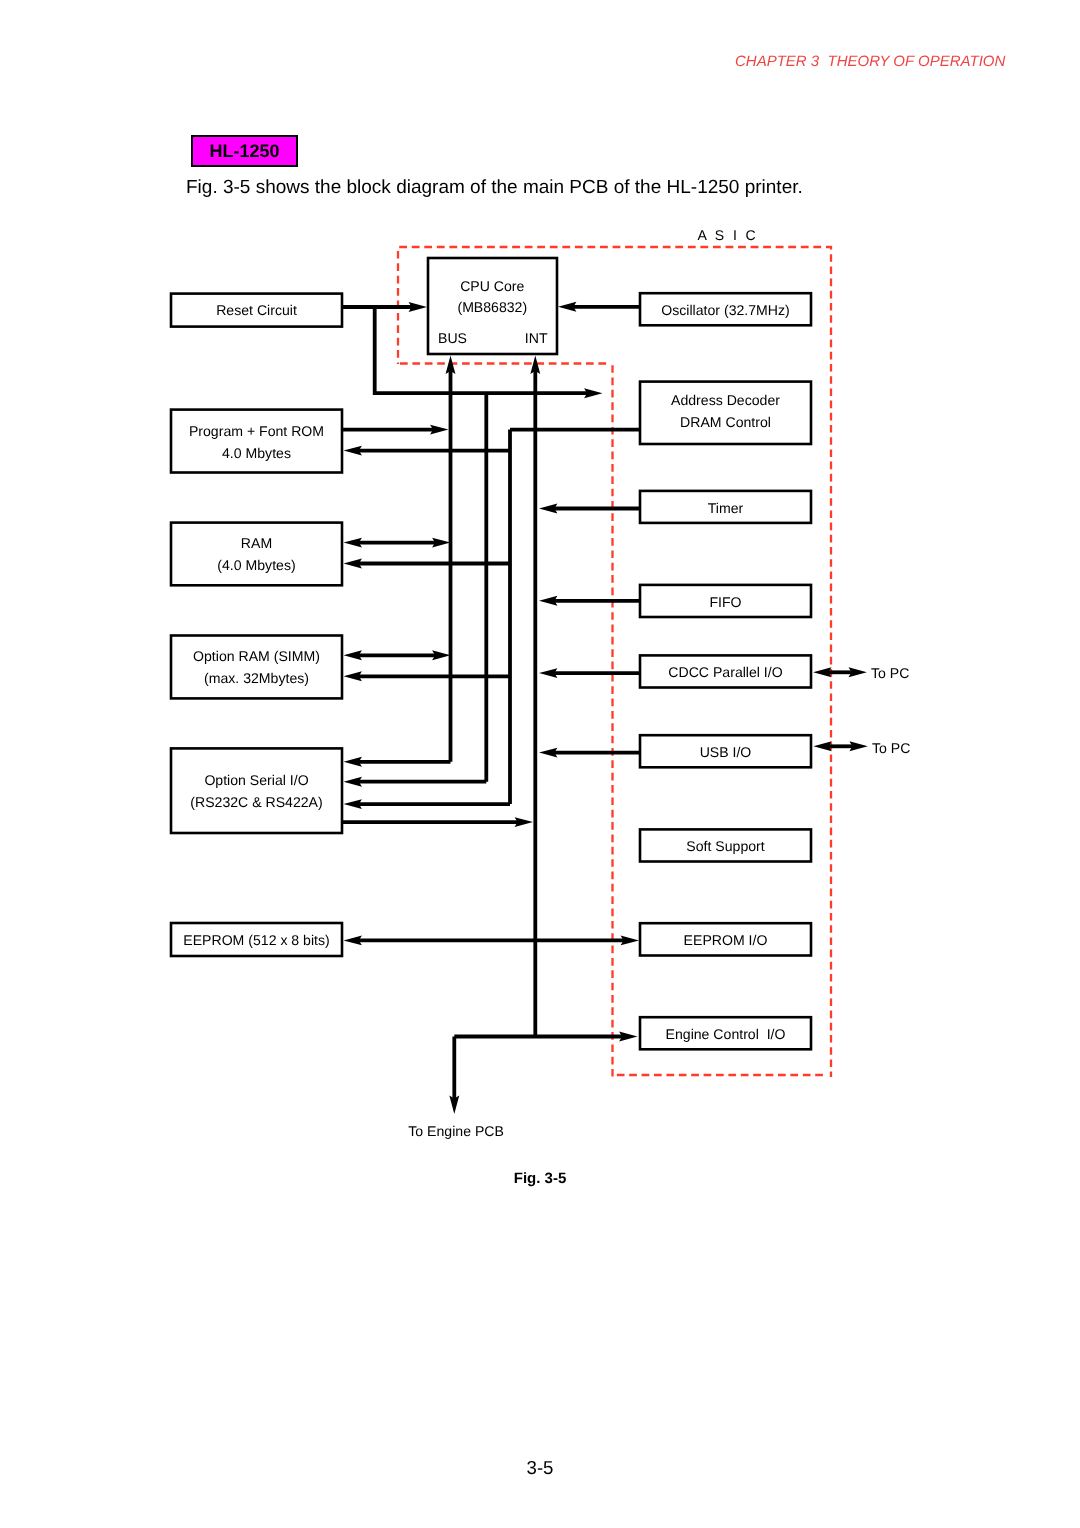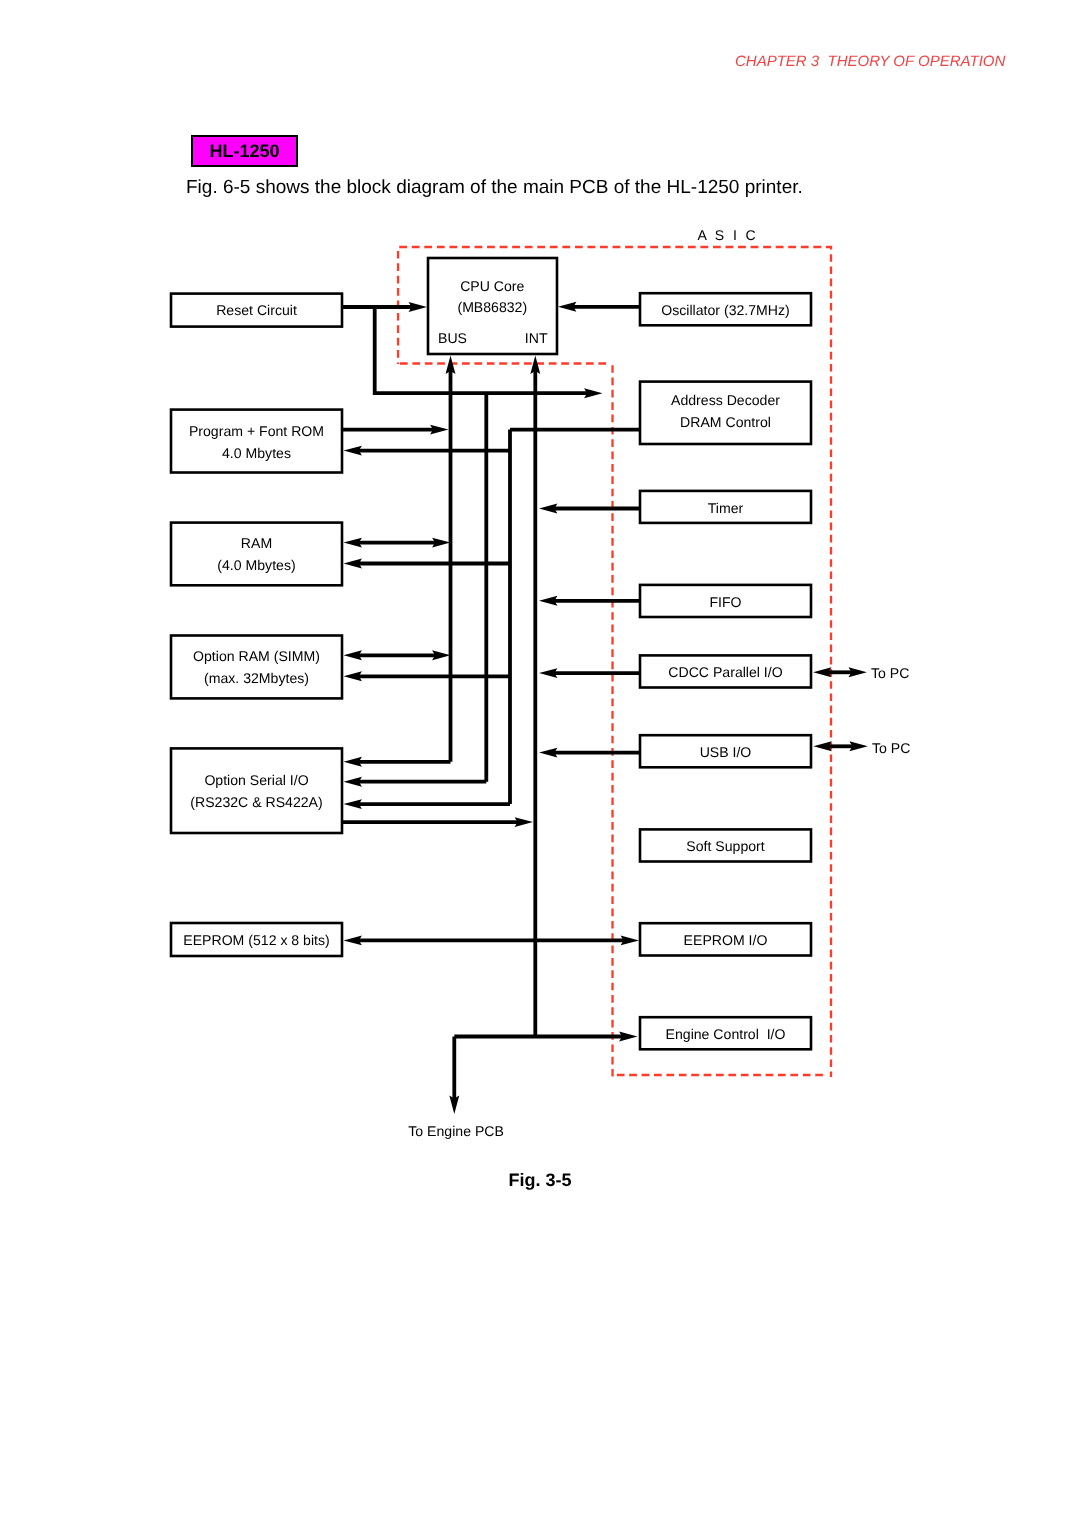--- a/index.html
+++ b/index.html
@@ -26,21 +26,21 @@
     display:flex; align-items:center; justify-content:center;
     font-weight:bold; font-size:18px;
   }
   #badge span{ transform:translateZ(0); display:block; margin-top:1.5px; }
   #intro{
     position:absolute; left:186px; top:178px; font-size:19px; white-space:pre;
     line-height:1;
   }
   #figcap{
     position:absolute; left:0; top:1170px; width:1080px; text-align:center;
-    font-size:18px; font-weight:bold;
+    font-size:15px; font-weight:bold;
   }
   #pageno{
     position:absolute; left:0; top:1457px; width:1080px; text-align:center;
     font-size:18.7px;
   }
   svg#diagram{position:absolute;left:0;top:0;}
   .bx{fill:#fff;stroke:#000;stroke-width:2.6;}
   .wire{stroke:#000;stroke-width:3.8;fill:none;}
   .dash{stroke:#ff3b2a;stroke-width:2.3;fill:none;}
   .lbl{font-family:"Liberation Sans",sans-serif;font-size:14.1px;fill:#000;text-anchor:middle;white-space:pre;}
@@ -48,22 +48,23 @@
   .lbl-r{font-family:"Liberation Sans",sans-serif;font-size:14.1px;fill:#000;text-anchor:end;}
 </style>
 </head>
 <body>
 
 <div class="page">
   <div id="hdr">CHAPTER 3  THEORY OF OPERATION</div>
   <div id="badge">
       <span>HL-1250</span>
     </div>
-  <div id="intro">Fig. 6-5 shows the block diagram of the main PCB of the HL-1250 printer.</div>
+  <div id="intro">Fig. 3-5 shows the block diagram of the main PCB of the HL-1250 printer.</div>
   <div id="figcap">Fig. 3-5</div>
+  <div id="pageno">3-5</div>
   <svg id="diagram" width="1080" height="1528">
       <path class="dash" d="M 398 247 L 831 247 L 831 249.6" stroke-dashoffset="11.35" stroke-dasharray="7.8 4.75"></path>
       <path class="dash" d="M 831 250.6 L 831 1077" stroke-dashoffset="8.6" stroke-dasharray="7.6 4.6"></path>
       <path class="dash" d="M 612.5 1075 L 827 1075" stroke-dashoffset="8.1" stroke-dasharray="7.7 4.7"></path>
       <path class="dash" d="M 612.5 364.1 L 612.5 1076.5" stroke-dashoffset="11.3" stroke-dasharray="7.7 4.65"></path>
       <path class="dash" d="M 398 363.5 L 610 363.5" stroke-dashoffset="10.4" stroke-dasharray="7.7 4.7"></path>
       <path class="dash" d="M 398 247 L 398 364" stroke-dashoffset="8.5" stroke-dasharray="7.7 4.7"></path>
       <rect x="171" y="293.6" width="171" height="33" class="bx"></rect>
       <text x="256.5" y="315" class="lbl" xml:space="preserve">Reset Circuit</text>
       <rect x="171" y="409.6" width="171" height="62.89999999999998" class="bx"></rect>

